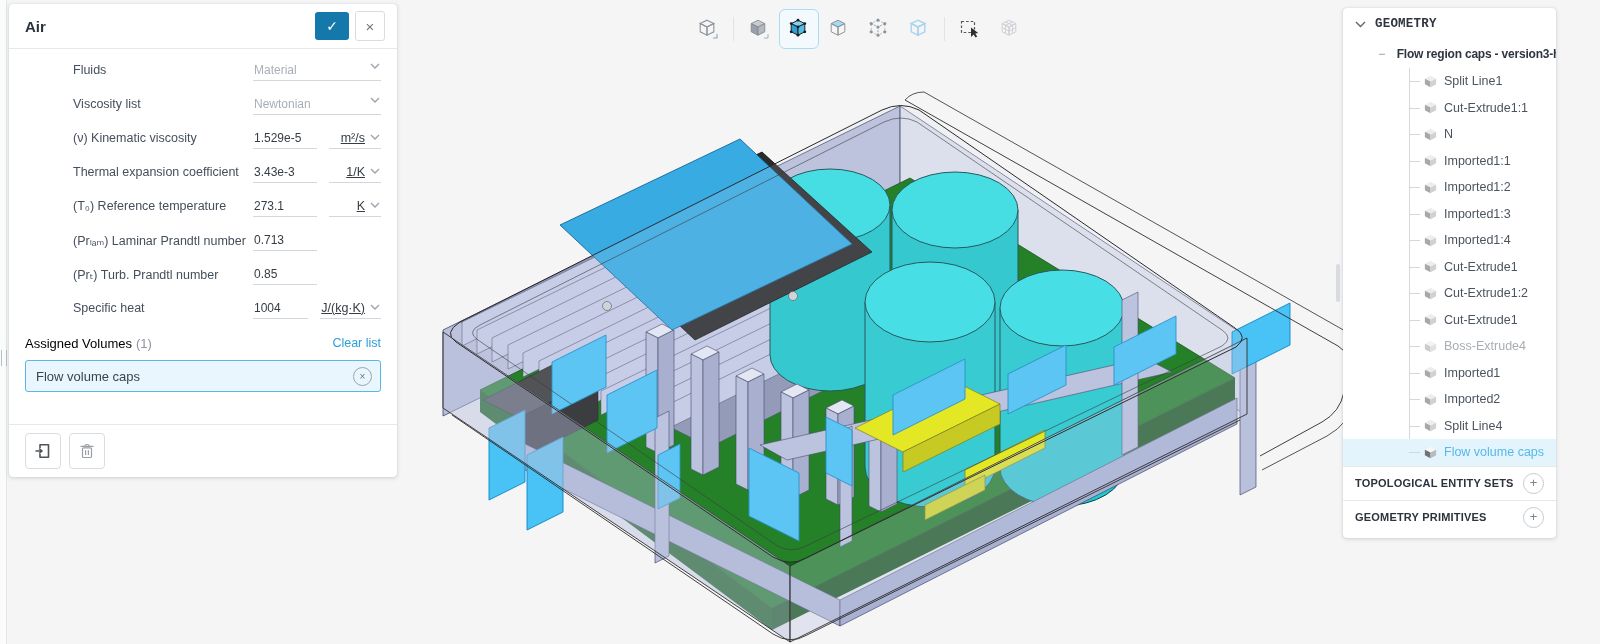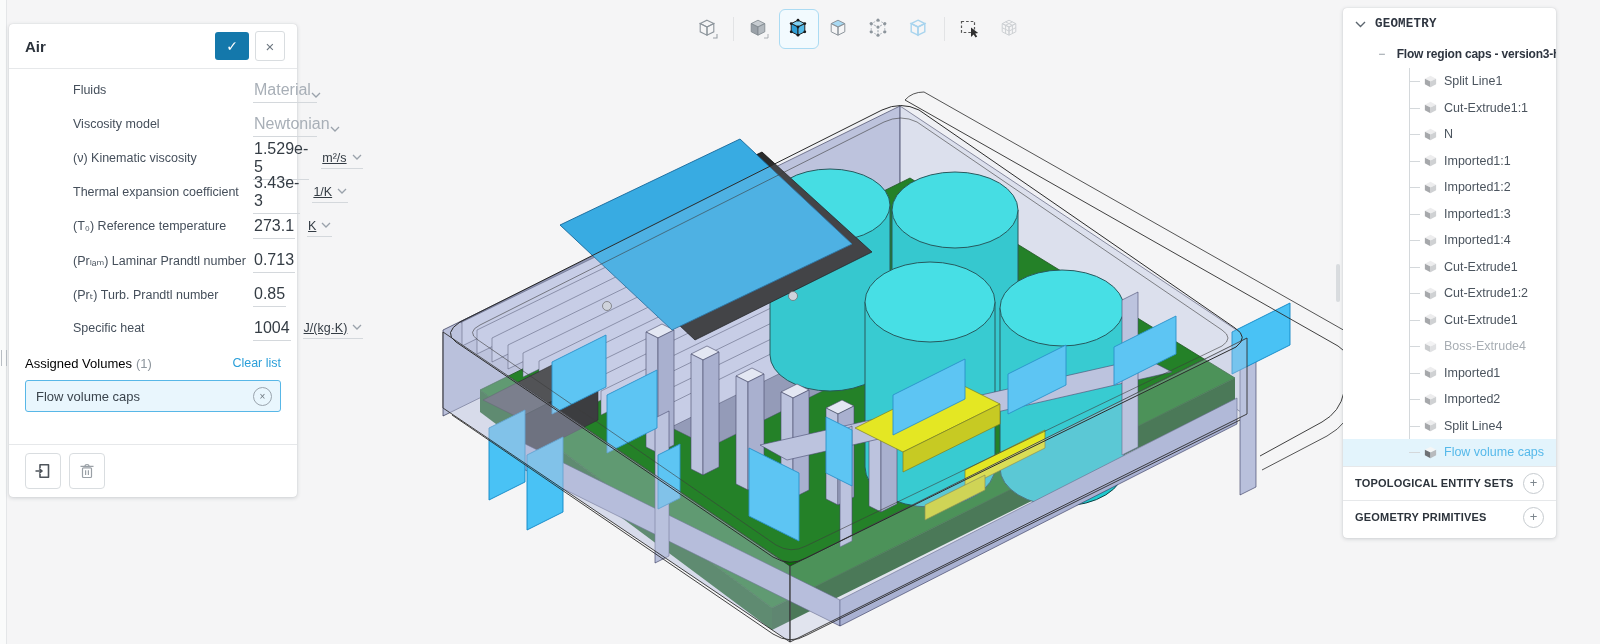--- a/index.html
+++ b/index.html
@@ -14,31 +14,31 @@
   
   .left-strip{position:absolute;left:0;top:0;bottom:0;width:6px;background:#fafbfb;border-right:1px solid #e4e6e8;}
   .left-strip .grip, .right-grip{position:absolute;}
   .grip-bars{position:absolute;top:350px;left:1px;width:4px;height:16px;
     border-left:1px solid #b9bec4;border-right:1px solid #b9bec4;}
   .right-grip{position:absolute;left:1336px;top:264px;width:4px;height:38px;border-radius:2px;background:#d9dcdf;}
   
   .panel{position:absolute;background:#fff;border-radius:4px;
     box-shadow:0 1px 4px rgba(40,50,60,.18),0 0 1px rgba(40,50,60,.2);}
   
-  .air-panel{left:9px;top:24px;width:288px;height:473px;display:flex;flex-direction:column;}
+  .air-panel{left:9px;top:4px;width:388px;height:473px;display:flex;flex-direction:column;}
   .air-head{height:44px;display:flex;align-items:center;padding:0 12px 0 16px;border-bottom:1px solid #e6e8ea;flex-shrink:0;}
   .air-title{font-size:15px;font-weight:bold;color:#2b323b;flex:1;}
   .btn-apply{width:34px;height:28px;border-radius:3px;background:#1478ab;color:#fff;display:flex;
     align-items:center;justify-content:center;font-size:14px;margin-right:6px;cursor:pointer;}
   .btn-close{width:28px;height:28px;border-radius:3px;background:#fff;border:1px solid #d9dde0;color:#6d7780;
     display:flex;align-items:center;justify-content:center;font-size:15px;cursor:pointer;}
   .air-body{padding:4px 16px 0 16px;flex:1;}
   .prow{display:flex;align-items:center;height:34px;margin-left:48px;}
   .plabel{width:180px;font-size:12.5px;color:#454f5b;flex-shrink:0;white-space:nowrap;overflow:hidden;}
-  .pvalue{display:flex;align-items:flex-end;justify-content:space-between;font-size:16px;color:#343c44;
+  .pvalue{display:flex;align-items:flex-start;justify-content:space-between;font-size:12px;color:#343c44;
     border-bottom:1px solid #d4d8dc;padding:3px 1px;width:62px;}
   .punit{display:none;text-decoration:underline;}
   .chev{flex-shrink:0;}
   .sel-chev{display:none;}
   .prow.select .pvalue{flex:1;color:#a8afb7;}
   .prow.select .sel-chev{display:block;}
   .prow.inputunit .punit{display:flex;align-items:center;gap:5px;justify-content:flex-end;
     border-bottom:1px solid #d4d8dc;padding:3px 1px;font-size:12.5px;color:#343c44;margin-left:12px;flex:1;}
   .assigned-row{display:flex;align-items:center;height:30px;margin-top:3px;}
   .assigned-label{font-size:13px;font-weight:normal;color:#000000;}
@@ -319,21 +319,21 @@
         <span class="plabel">Fluids</span>
         <span class="pvalue">
           <span>Material</span>
           <svg class="chev sel-chev" width="10" height="7" viewBox="0 0 10 7">
             <polyline points="1,1 5,5 9,1" fill="none" stroke="#9aa2ab" stroke-width="1.3"></polyline>
           </svg>
         </span>
 
       </div>
       <div class="prow select">
-        <span class="plabel">Viscosity model</span>
+        <span class="plabel">Viscosity list</span>
         <span class="pvalue">
           <span>Newtonian</span>
           <svg class="chev sel-chev" width="10" height="7" viewBox="0 0 10 7">
             <polyline points="1,1 5,5 9,1" fill="none" stroke="#9aa2ab" stroke-width="1.3"></polyline>
           </svg>
         </span>
 
       </div>
       <div class="prow inputunit">
         <span class="plabel">(ν) Kinematic viscosity</span>

